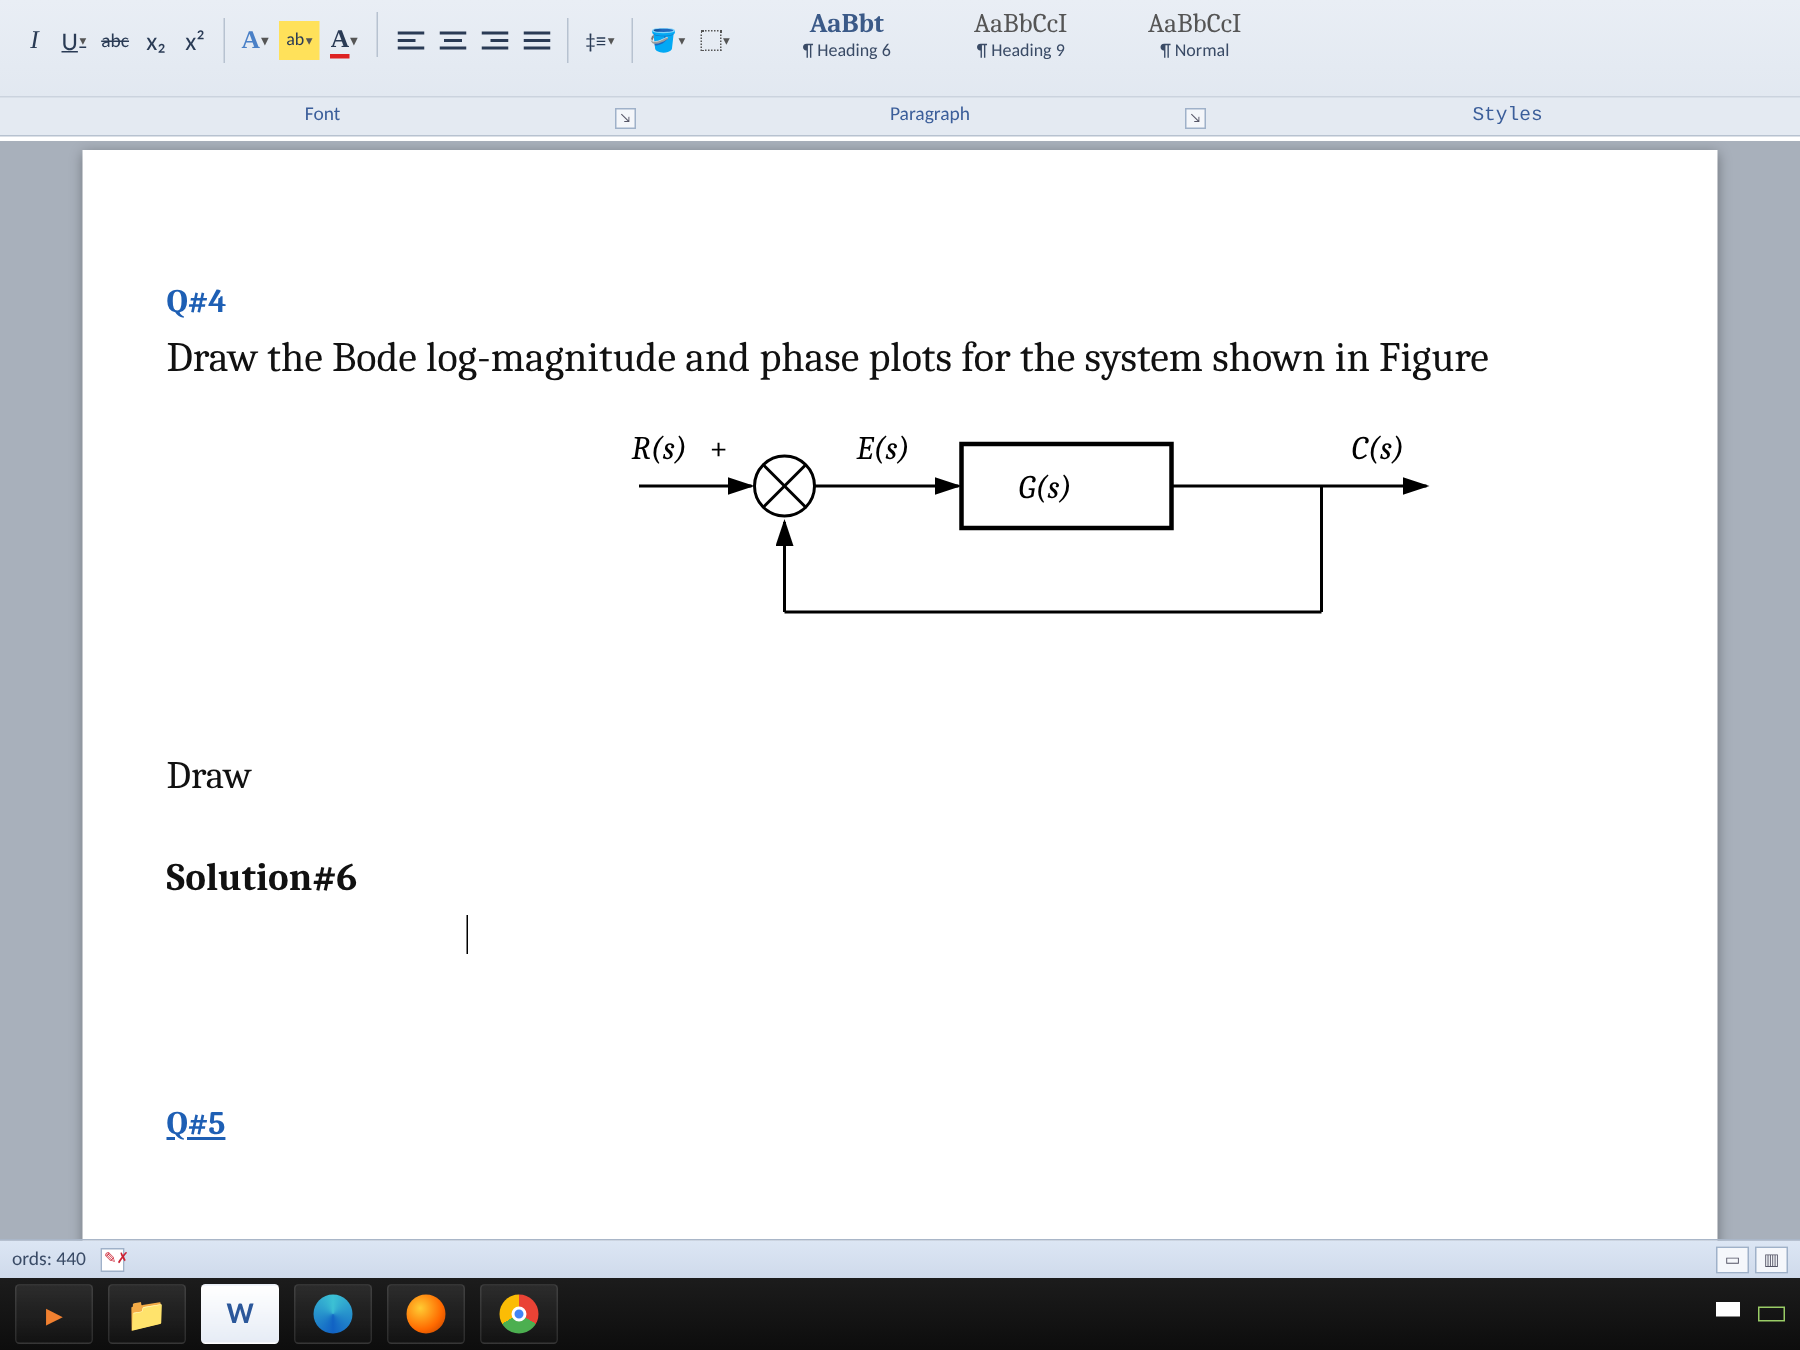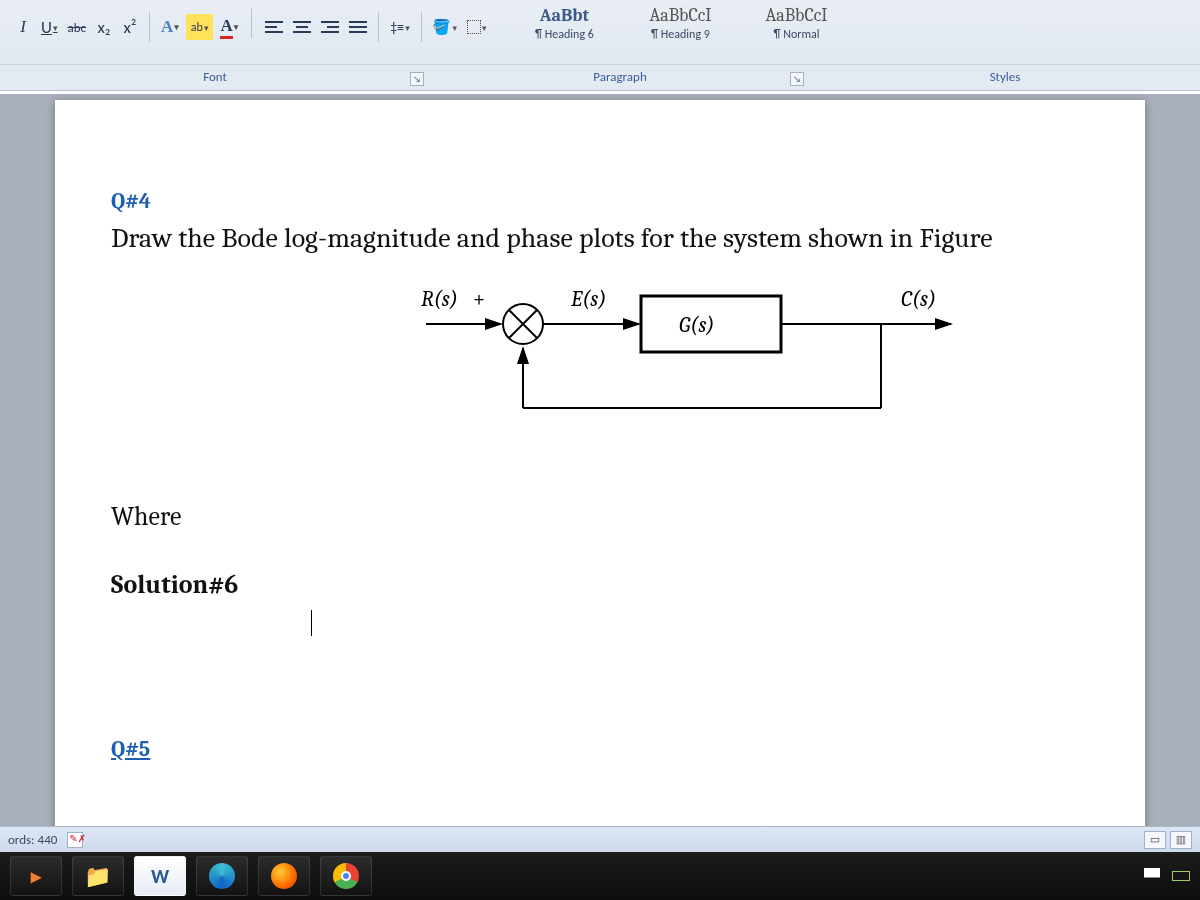--- a/index.html
+++ b/index.html
@@ -289,21 +289,21 @@
 
   <div class="group-labels">
     <div class="group-label" style="width:430px;">
       <span>Font</span>
       <span class="launcher">↘</span>
     </div>
     <div class="group-label" style="width:380px;">
       <span>Paragraph</span>
       <span class="launcher">↘</span>
     </div>
-    <div class="group-label" style="flex:1;">
+    <div class="group-label" style="flex:1;font-family:Liberation Mono, monospace;">
       <span>Styles</span>
     </div>
   </div>
 </div>
 
 <div class="doc-wrap">
   <div class="page">
 
     <span class="qnum">Q#4</span>
     <div class="qtext">Draw the Bode log-magnitude and phase plots for the system shown in Figure</div>
@@ -332,21 +332,21 @@
 
         <line x1="370" y1="46" x2="540" y2="46" stroke="#000" stroke-width="2" marker-end="url(#arrow)"></line>
         <text x="490" y="28" class="dia-label">C(s)</text>
 
         <line x1="470" y1="46" x2="470" y2="130" stroke="#000" stroke-width="2"></line>
         <line x1="470" y1="130" x2="112" y2="130" stroke="#000" stroke-width="2"></line>
         <line x1="112" y1="130" x2="112" y2="70" stroke="#000" stroke-width="2" marker-end="url(#arrow)"></line>
       </svg>
     </div>
 
-    <div class="where">Where</div>
+    <div class="where">Draw</div>
 
 
     <div class="sol4">Solution#6</div>
     <div>
       <span class="cursor"></span>
     </div>
 
     <div class="q5">Q#5</div>
   </div>
 </div>

